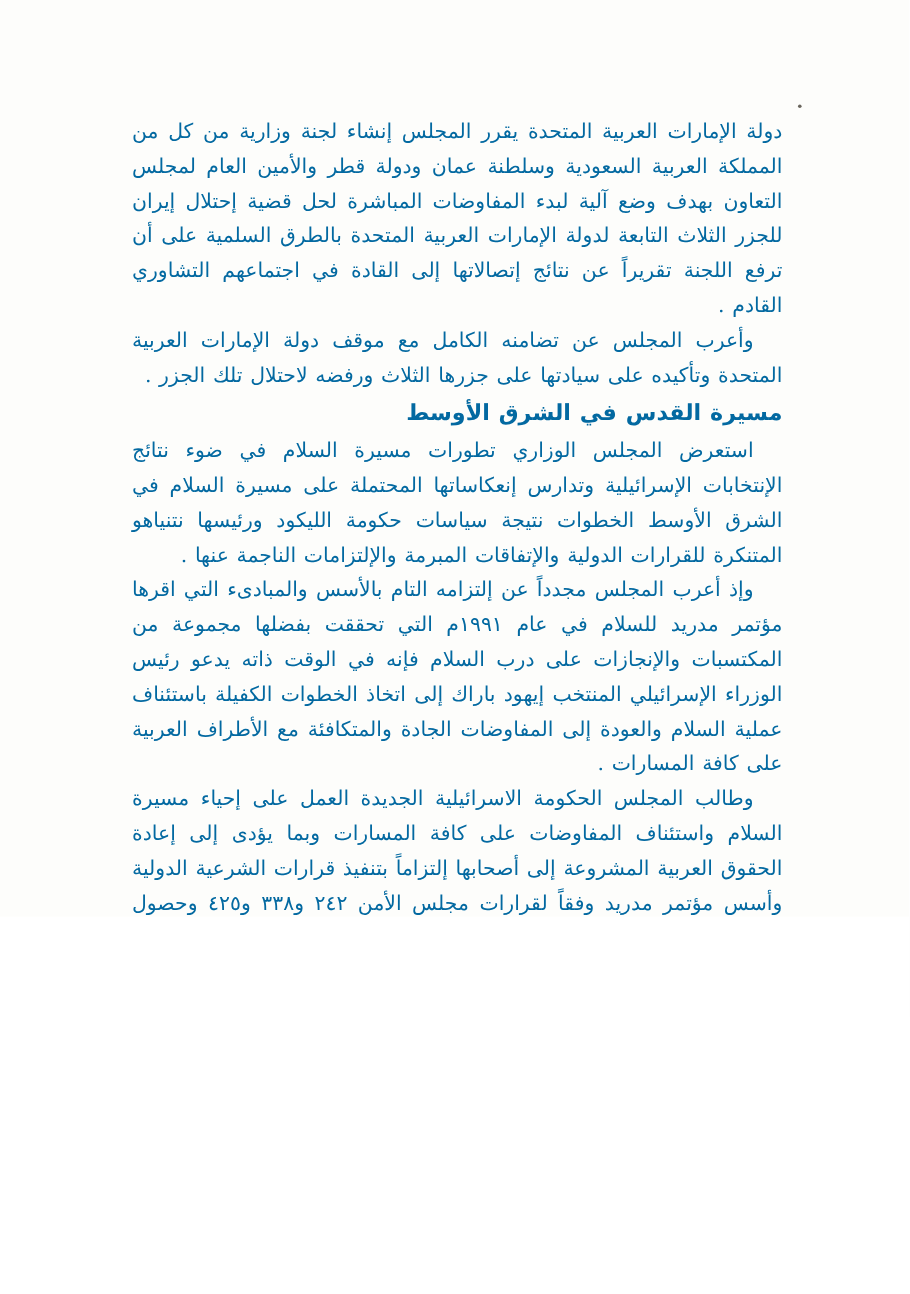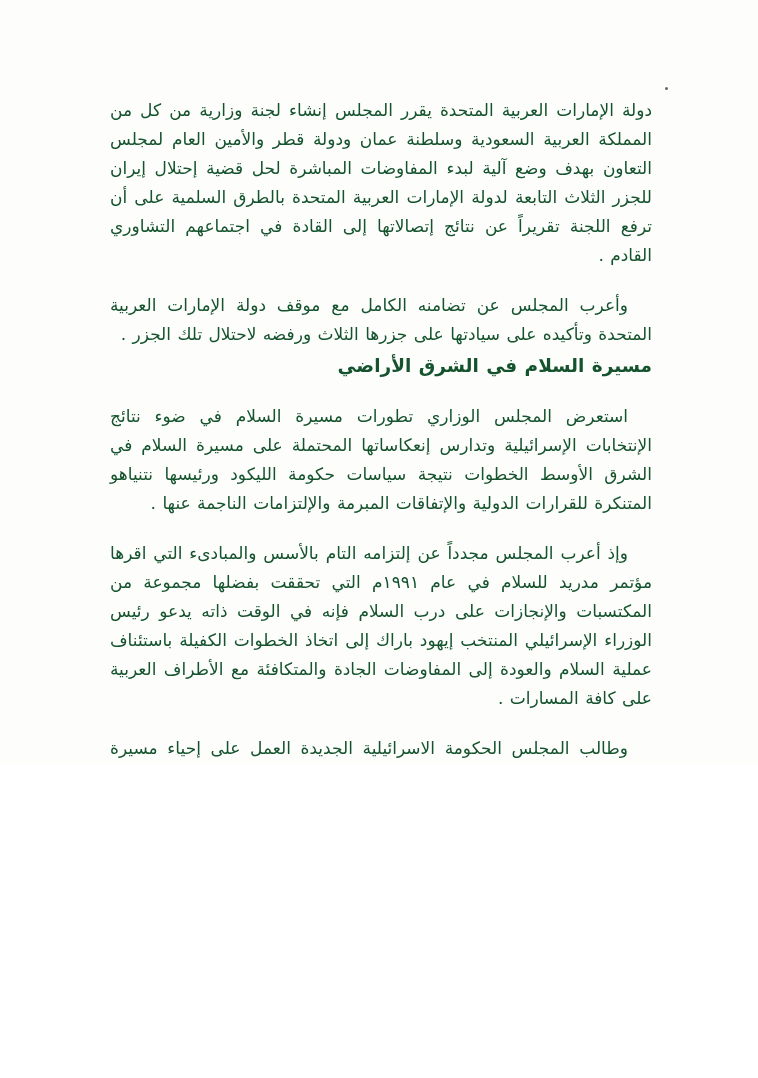--- a/index.html
+++ b/index.html
@@ -5,21 +5,21 @@
   html, body {
     margin: 0;
     padding: 0;
     background: #ffffff;
   }
   .page {
     position: relative;
     width: 758px;
     height: 764px;
     background: #fdfdfb;
-    color: #14532d;
+    color: #0369a1;
     font-family: "DejaVu Serif", "DejaVu Sans", serif;
     overflow: hidden;
   }
   .text-block {
     position: absolute;
     top: 96px;
     left: 110px;
     width: 542px;
     direction: rtl;
     text-align: justify;
@@ -27,21 +27,20 @@
     line-height: 29px;
     word-spacing: 1px;
   }
   .para {
     margin: 0;
     padding: 0;
     text-align: justify;
   }
   .para.indent {
     text-indent: 24px;
-    margin-top: 21px;
   }
   .heading {
     margin: 2px 0 2px 0;
     padding: 0;
     font-size: 18.5px;
     font-weight: bold;
     text-align: right;
     line-height: 30px;
   }
   .page-number {
@@ -68,21 +67,21 @@
 
 <div class="page">
 
   <span class="scan-dot"></span>
 
   <div class="text-block">
     <p class="para">دولة الإمارات العربية المتحدة يقرر المجلس إنشاء لجنة وزارية من كل من المملكة العربية السعودية وسلطنة عمان ودولة قطر والأمين العام لمجلس التعاون بهدف وضع آلية لبدء المفاوضات المباشرة لحل قضية إحتلال إيران للجزر الثلاث التابعة لدولة الإمارات العربية المتحدة بالطرق السلمية على أن ترفع اللجنة تقريراً عن نتائج إتصالاتها إلى القادة في اجتماعهم التشاوري القادم .</p>
 
     <p class="para indent">وأعرب المجلس عن تضامنه الكامل مع موقف دولة الإمارات العربية المتحدة وتأكيده على سيادتها على جزرها الثلاث ورفضه لاحتلال تلك الجزر .</p>
 
-    <h2 class="heading">مسيرة السلام في الشرق الأراضي</h2>
+    <h2 class="heading">مسيرة القدس في الشرق الأوسط</h2>
 
     <p class="para indent">استعرض المجلس الوزاري تطورات مسيرة السلام في ضوء نتائج الإنتخابات الإسرائيلية وتدارس إنعكاساتها المحتملة على مسيرة السلام في الشرق الأوسط الخطوات نتيجة سياسات حكومة الليكود ورئيسها نتنياهو المتنكرة للقرارات الدولية والإتفاقات المبرمة والإلتزامات الناجمة عنها .</p>
 
     <p class="para indent">وإذ أعرب المجلس مجدداً عن إلتزامه التام بالأسس والمبادىء التي اقرها مؤتمر مدريد للسلام في عام ١٩٩١م التي تحققت بفضلها مجموعة من المكتسبات والإنجازات على درب السلام فإنه في الوقت ذاته يدعو رئيس الوزراء الإسرائيلي المنتخب إيهود باراك إلى اتخاذ الخطوات الكفيلة باستئناف عملية السلام والعودة إلى المفاوضات الجادة والمتكافئة مع الأطراف العربية على كافة المسارات .</p>
 
     <p class="para indent">وطالب المجلس الحكومة الاسرائيلية الجديدة العمل على إحياء مسيرة السلام واستئناف المفاوضات على كافة المسارات وبما يؤدى إلى إعادة الحقوق العربية المشروعة إلى أصحابها إلتزاماً بتنفيذ قرارات الشرعية الدولية وأسس مؤتمر مدريد وفقاً لقرارات مجلس الأمن ٢٤٢ و٣٣٨ و٤٢٥ وحصول الشعب الفلسطيني على كامل حقوقه الوطنية المشروعة بما في ذلك إقامة دولته المستقلة وعاصمتها القدس الشريف . والإنسحاب الإسرائيلي الكامل من كافة الأراضي العربية المحتلة بما فيها مرتفعات الجولان السورية إلى خط الحدود القائم في الرابع من يونيو ( حزيران ) ١٩٦٧م ومن جنوب لبنان وبقاعه الغربي وفقاً لقراري مجلس الأمن ٤٢٥ و٤٢٦ دون قيد أو شرط .</p>
   </div>
 
   <div class="page-number">٧</div>
 

